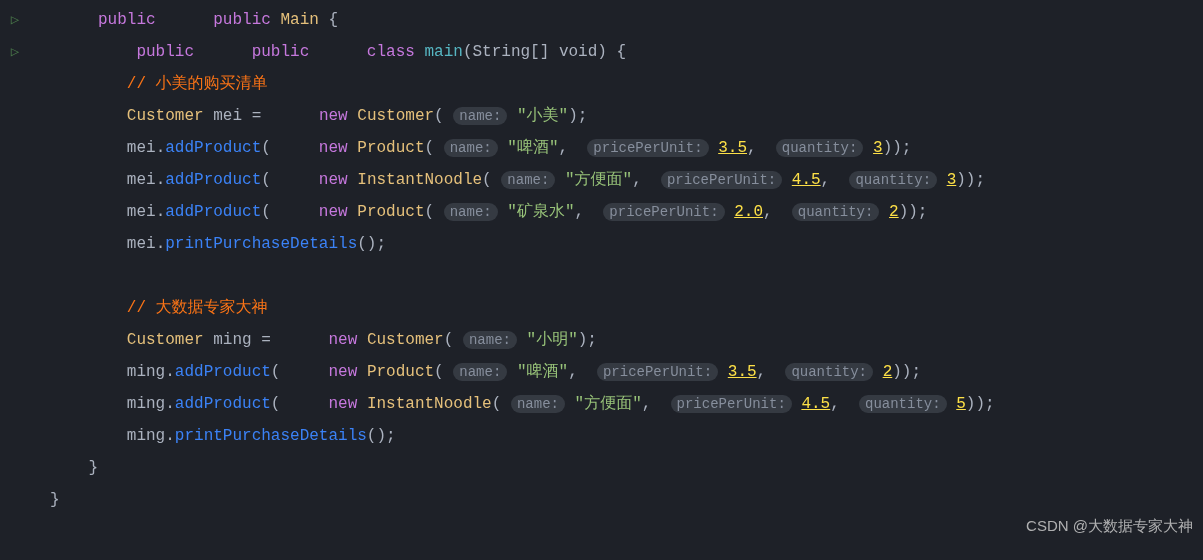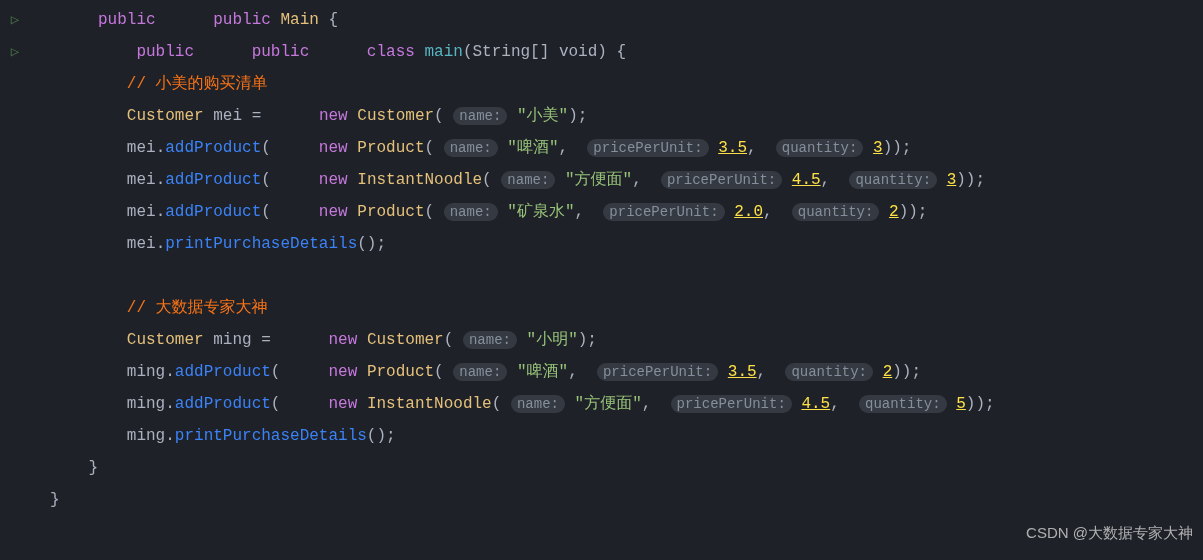--- a/index.html
+++ b/index.html
@@ -47,21 +47,21 @@
       color: #868e9c;
       padding: 1px 6px;
       border-radius: 9px;
       font-size: 14px;
       font-style: normal;
     }
     .plain { color: #abb2bf; }
     .ident { color: #e5c07b; }
     .watermark {
       position: absolute;
-      bottom: 12px;
+      bottom: 19px;
       right: 10px;
       color: #c8c8c8;
       font-family: "Microsoft YaHei", sans-serif;
       font-size: 15px;
       opacity: 0.85;
     }
   </style>
 </head>
 <body>
 

